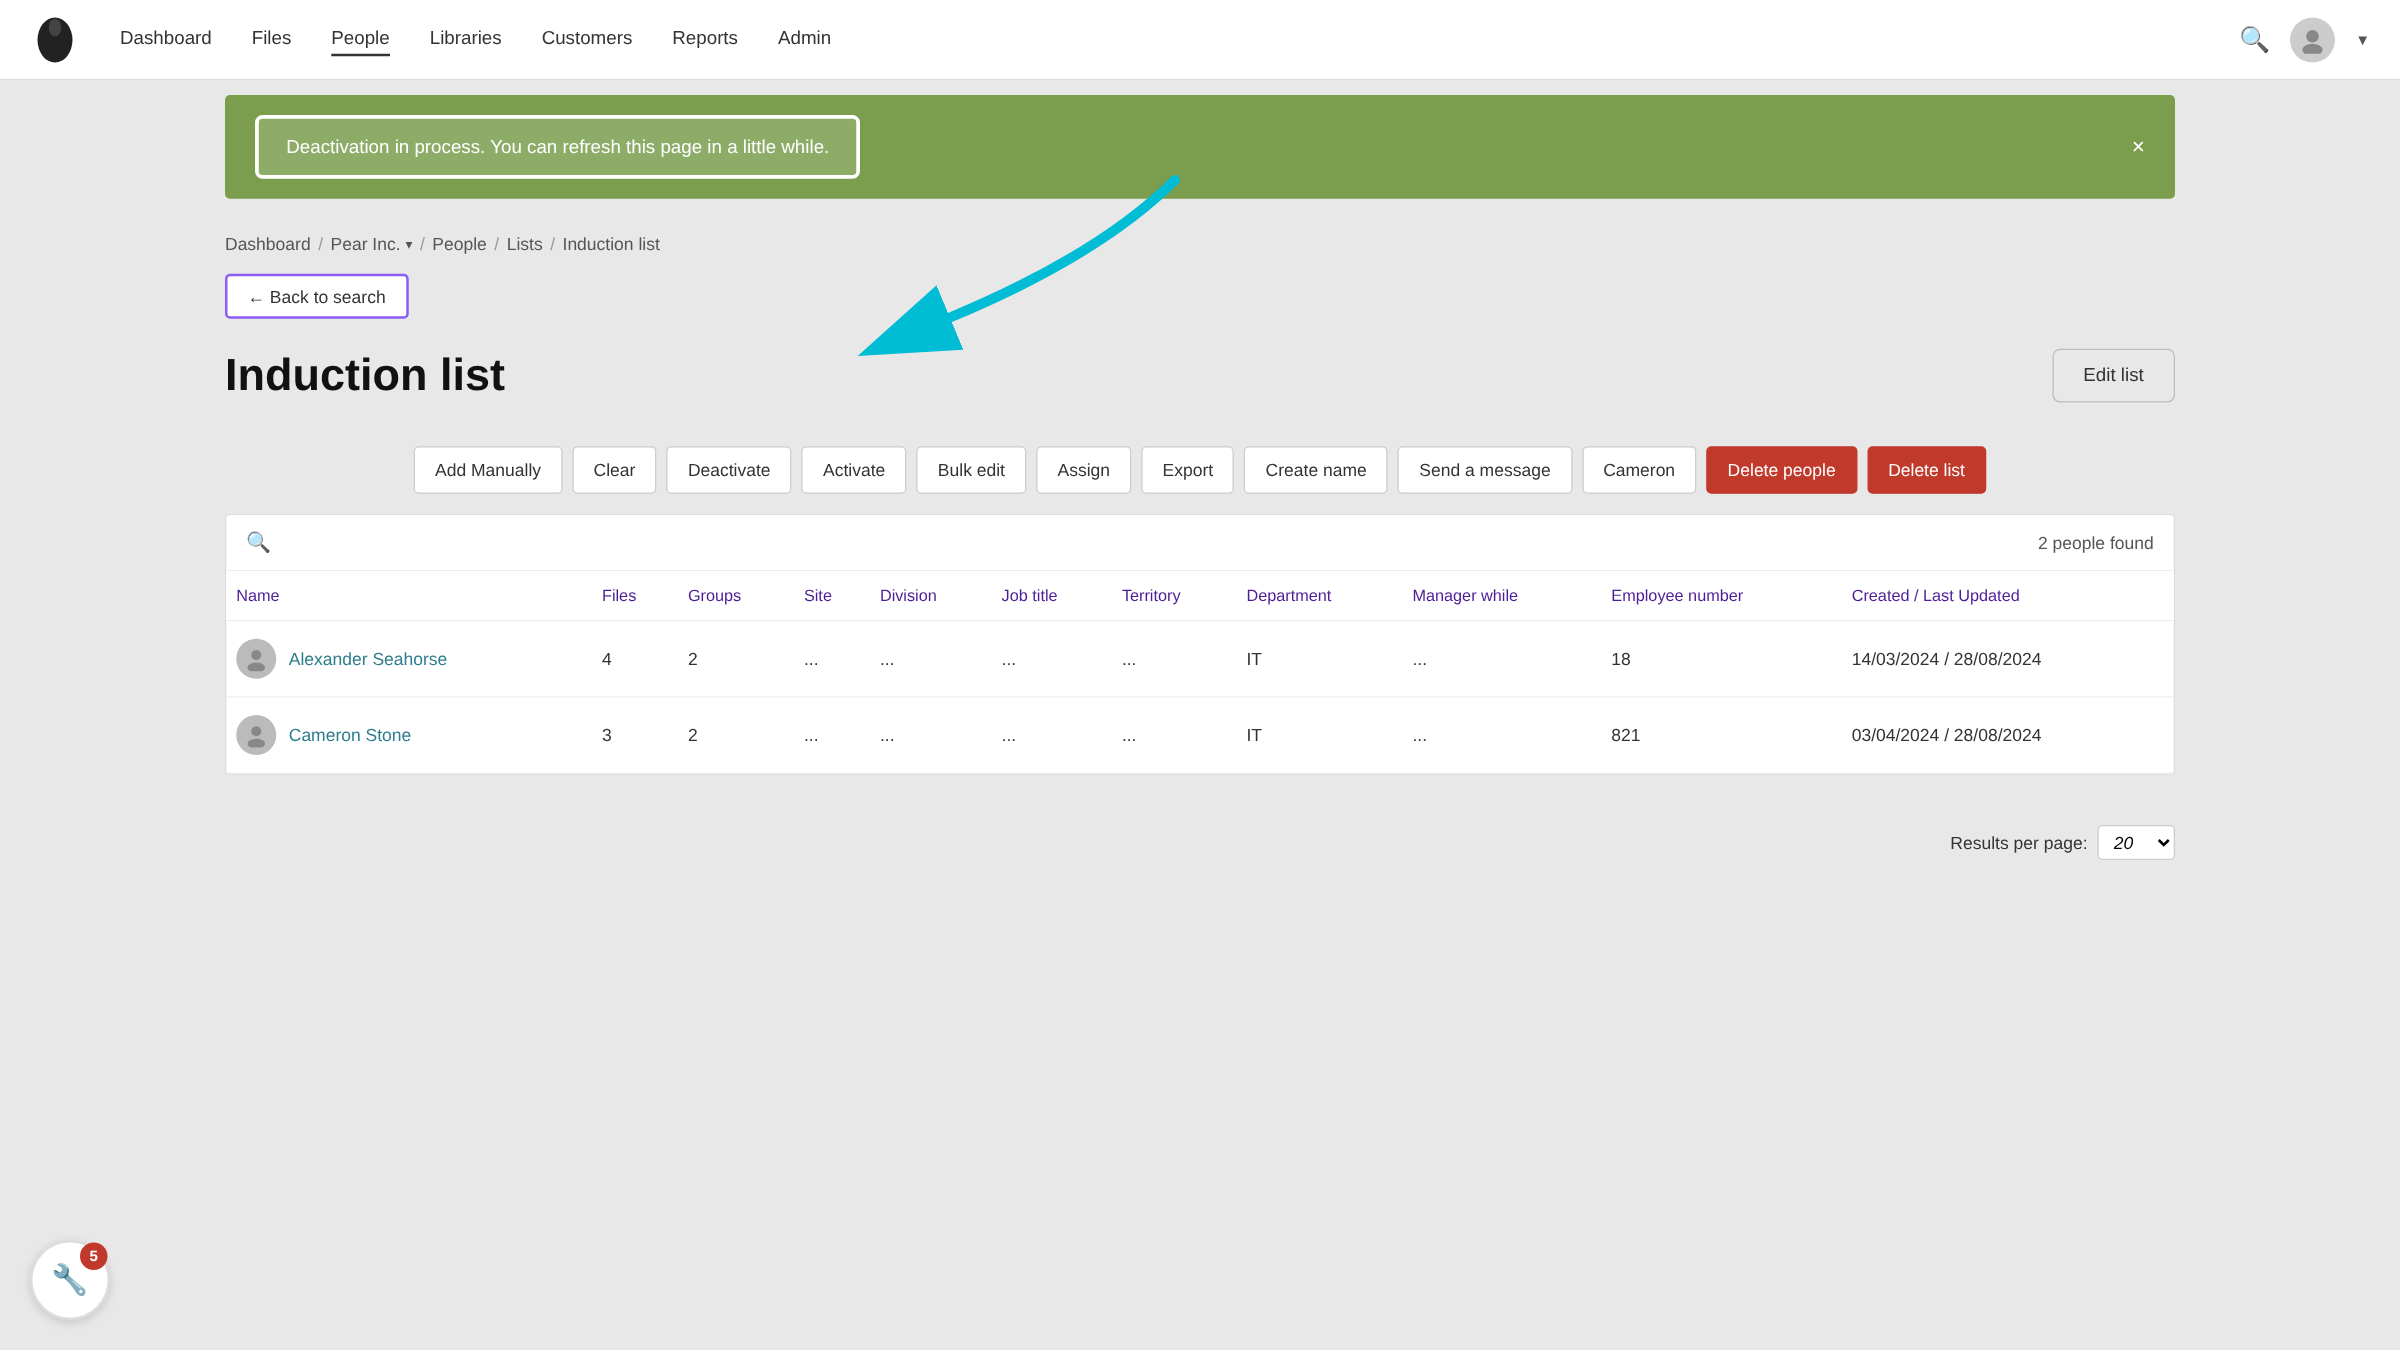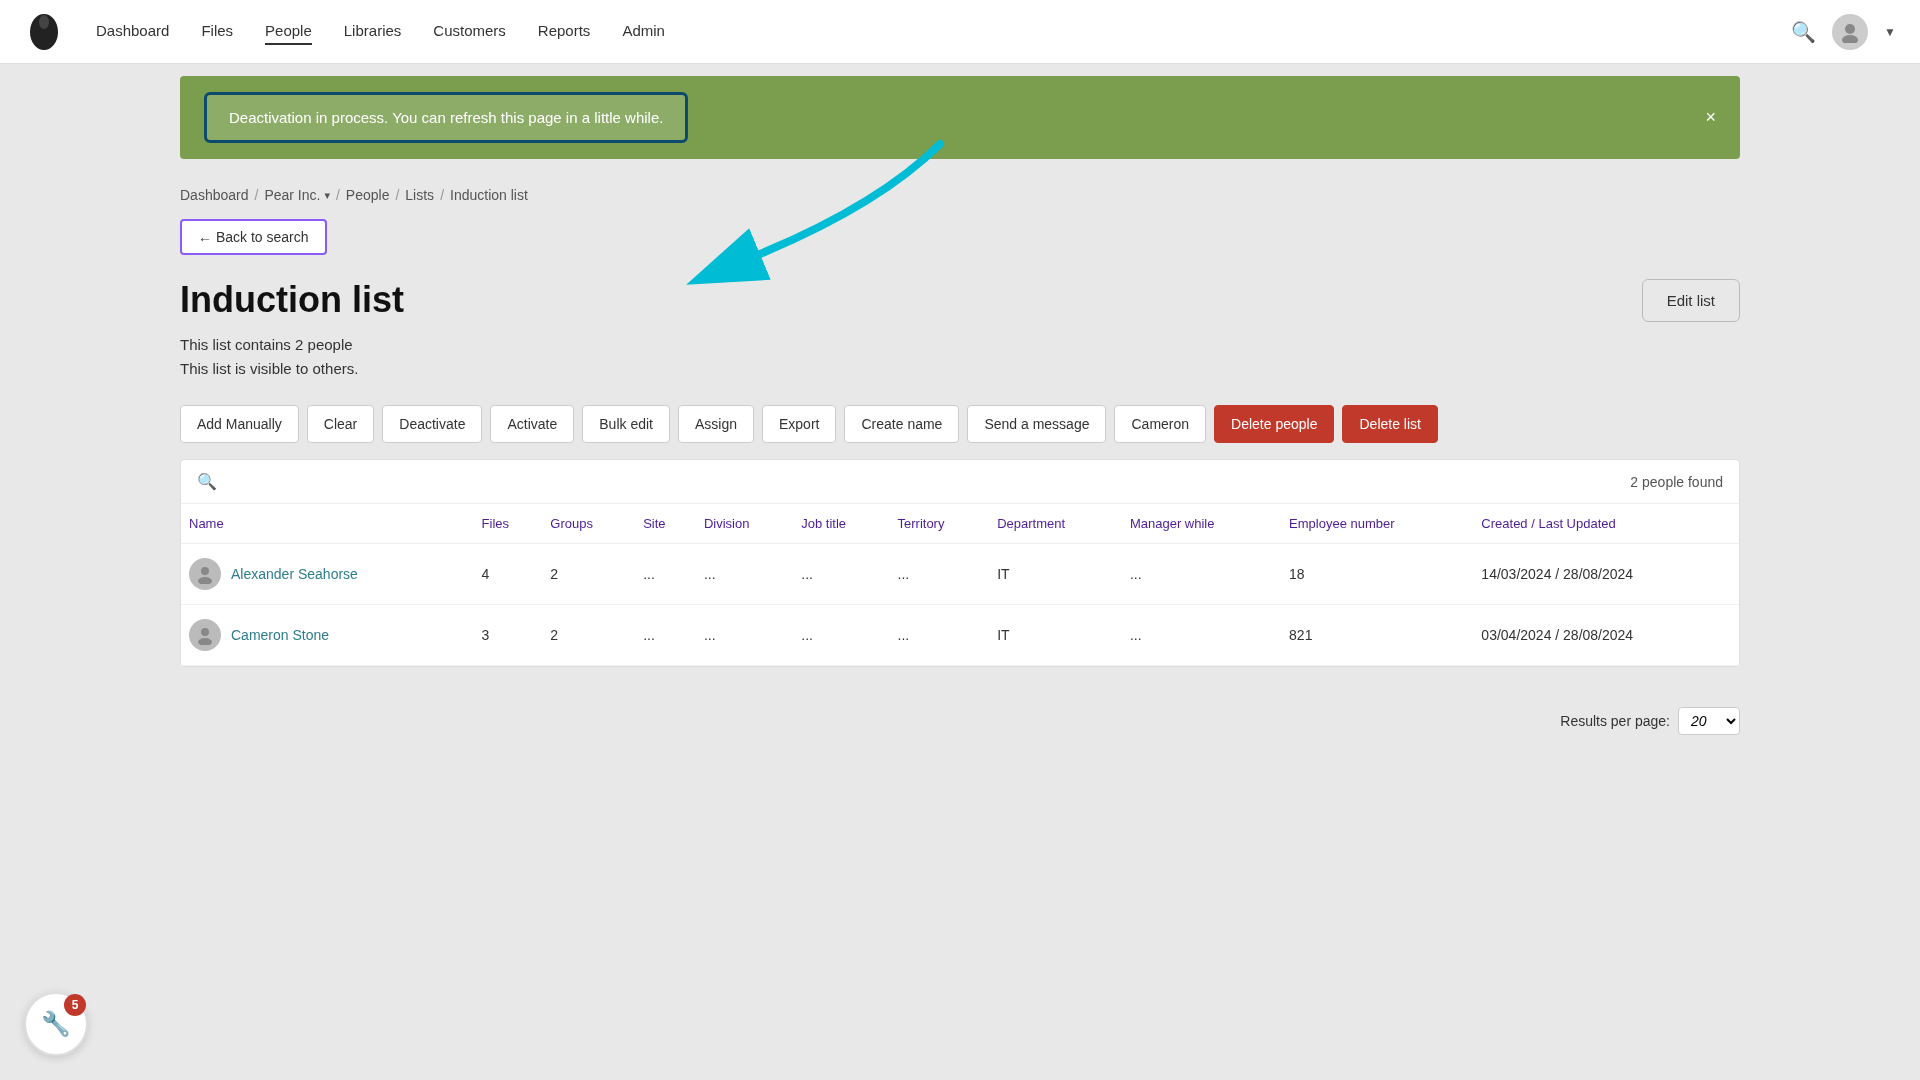--- a/index.html
+++ b/index.html
@@ -13,21 +13,21 @@
     .nav-link { color: #333; text-decoration: none; font-size: 15px; padding: 4px 0; }
     .nav-link.active { border-bottom: 2px solid #333; font-weight: 500; }
     .nav-right { display: flex; align-items: center; gap: 16px; margin-left: auto; }
     .search-icon-nav { font-size: 20px; color: #555; cursor: pointer; }
     .user-avatar { width: 36px; height: 36px; border-radius: 50%; background: #ccc; display: flex; align-items: center; justify-content: center; }
     .chevron { font-size: 12px; color: #555; }
 
     
     .notification-wrapper { padding: 12px 180px; position: relative; }
     .notification-banner { background: #7a9e4e; color: #fff; padding: 16px 24px; border-radius: 4px; display: flex; align-items: center; justify-content: space-between; font-size: 15px; font-weight: 500; position: relative; }
-    .notification-highlight { border: 3px solid #0c4a6e; border-radius: 6px; background: rgba(255,255,255,0.15); padding: 14px 22px; display: inline-block; }
+    .notification-highlight { border: 3px solid #ffffff; border-radius: 6px; background: rgba(255,255,255,0.15); padding: 14px 22px; display: inline-block; }
     .notification-text { color: #fff; font-size: 15px; font-weight: 500; }
     .notification-close { color: #fff; font-size: 18px; cursor: pointer; margin-left: 16px; }
 
     
     .arrow-annotation { position: absolute; top: 60px; left: 680px; z-index: 20; }
 
     
     .breadcrumb-area { padding: 16px 180px 8px; }
     .breadcrumb { display: flex; align-items: center; gap: 6px; font-size: 14px; color: #555; }
     .breadcrumb a { color: #555; text-decoration: none; }
@@ -40,21 +40,21 @@
     .back-button { border: 2px solid #8b5cf6; background: #fff; padding: 8px 16px; border-radius: 4px; font-size: 14px; color: #333; cursor: pointer; display: flex; align-items: center; gap: 6px; }
 
     
     .page-header { padding: 8px 180px 24px; display: flex; align-items: flex-start; justify-content: space-between; }
     .page-title-area {}
     .page-title { font-size: 36px; font-weight: 700; color: #111; margin-bottom: 12px; }
     .page-subtitle { font-size: 15px; color: #333; line-height: 1.6; font-weight: 500; }
     .edit-list-btn { border: 1px solid #bbb; background: #e8e8e8; padding: 12px 24px; border-radius: 6px; font-size: 15px; color: #333; cursor: pointer; }
 
     
-    .actions-area { padding: 0 180px 16px; display: flex; gap: 8px; flex-wrap: wrap; }
+    .actions-area { padding: 0 180px 16px; display: flex; gap: 8px; flex-wrap: wrap; justify-content: center; }
     .action-btn { padding: 10px 16px; border-radius: 4px; font-size: 14px; cursor: pointer; border: 1px solid #ccc; background: #fff; color: #333; }
     .action-btn.danger { background: #c0392b; color: #fff; border-color: #c0392b; }
 
     
     .table-area { padding: 0 180px 24px; }
     .table-container { background: #fff; border-radius: 4px; border: 1px solid #ddd; }
     .search-row { padding: 12px 16px; border-bottom: 1px solid #eee; display: flex; align-items: center; justify-content: space-between; }
     .search-input-wrap { display: flex; align-items: center; gap: 8px; flex: 1; max-width: 500px; }
     .search-input { border: none; outline: none; font-size: 14px; background: transparent; width: 100%; color: #333; }
     .search-icon-table { color: #999; font-size: 16px; }
@@ -146,24 +146,20 @@
   </div>
 </div>
 
 <div class="back-button-area">
   <button class="back-button">← Back to search</button>
 </div>
 
 <div class="page-header">
   <div class="page-title-area">
     <h1 class="page-title">Induction list</h1>
-    <div class="page-subtitle">
-      <div>This list contains 2 people</div>
-      <div>This list is visible to others.</div>
-    </div>
   </div>
   <button class="edit-list-btn">Edit list</button>
 </div>
 
 <div class="actions-area">
   <button class="action-btn">Add Manually</button>
   <button class="action-btn">Clear</button>
   <button class="action-btn">Deactivate</button>
   <button class="action-btn">Activate</button>
   <button class="action-btn">Bulk edit</button>

